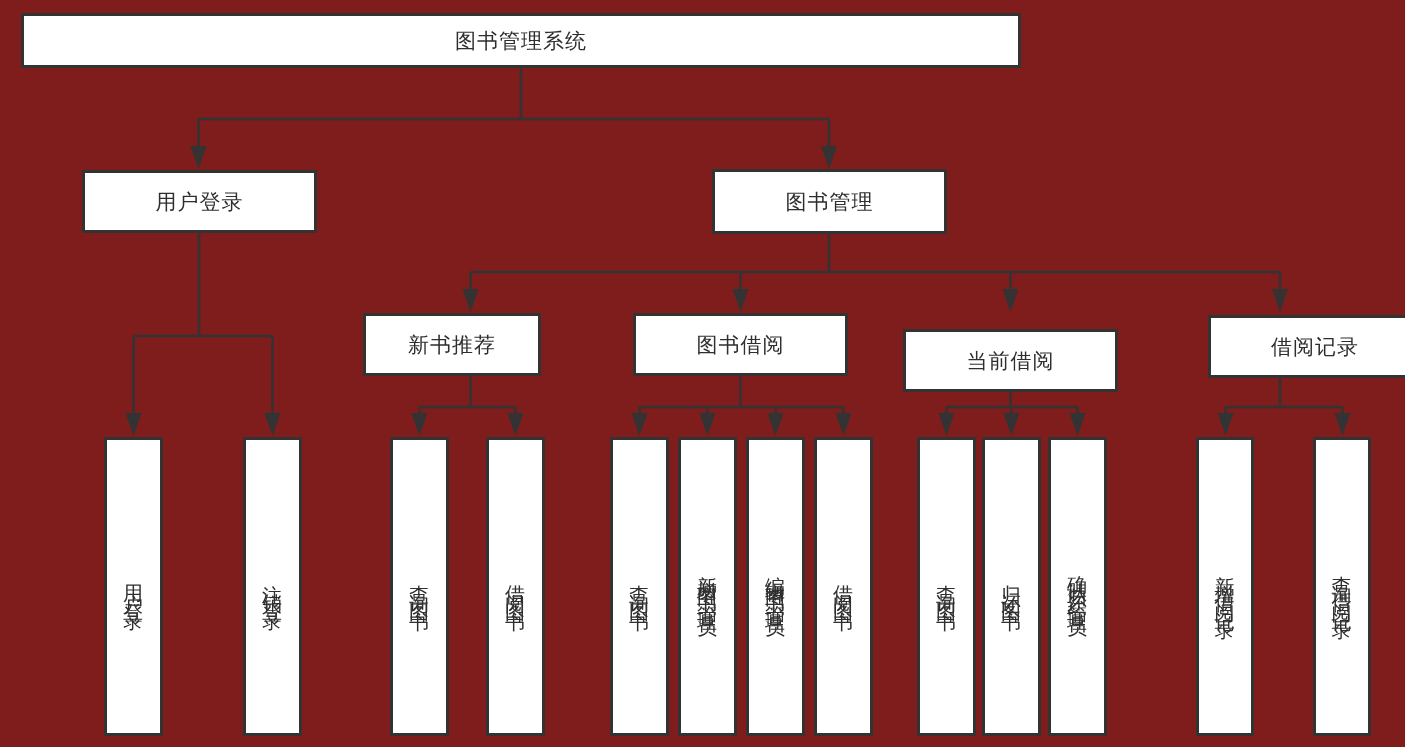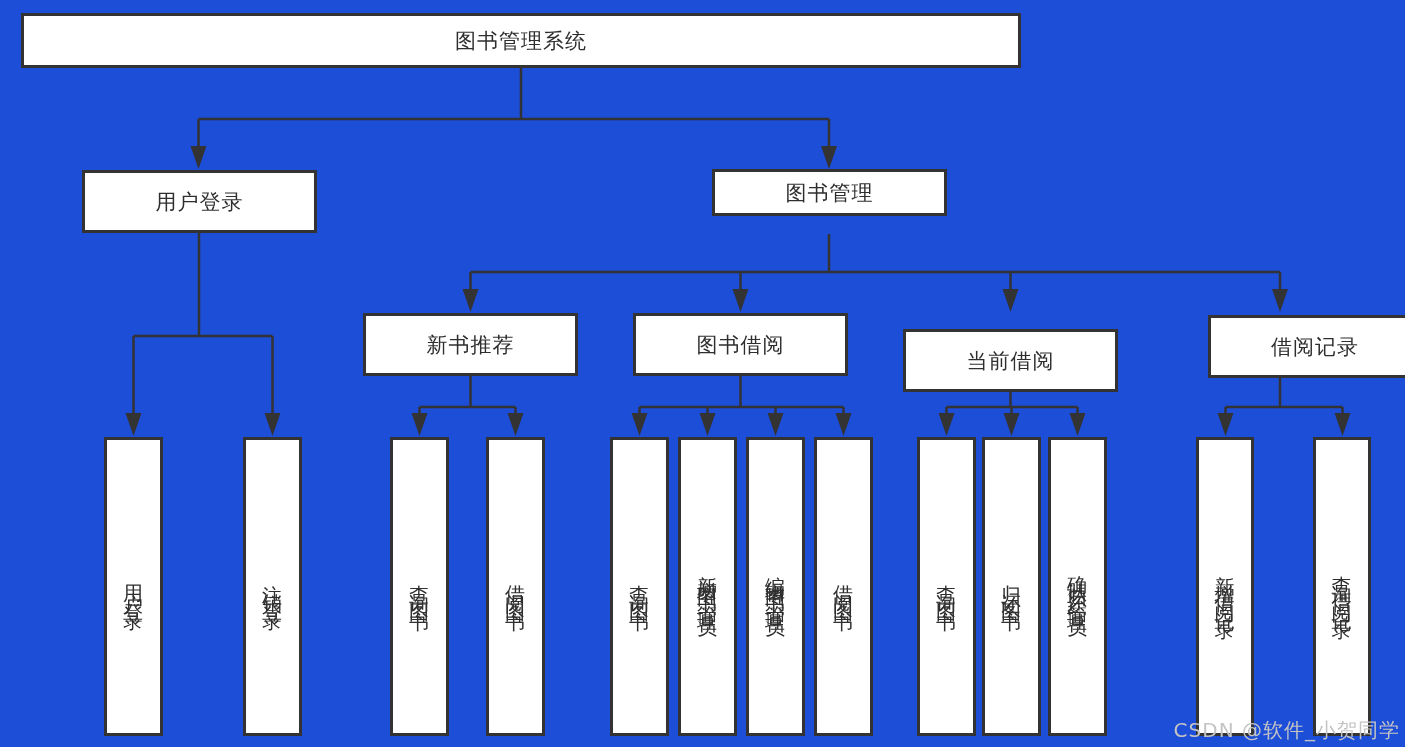--- a/index.html
+++ b/index.html
@@ -5,21 +5,21 @@
   * { margin: 0; padding: 0; box-sizing: border-box; }
   html, body { background: #ffffff; }
   body {
     font-family: "DejaVu Sans", "Liberation Sans", sans-serif;
     color: #2e2e2e;
   }
   #canvas {
     position: relative;
     width: 1405px;
     height: 747px;
-    background: #1d4ed8;
+    background: #7f1d1d;
     overflow: hidden;
   }
   #wires {
     position: absolute;
     left: 0; top: 0;
     width: 1405px;
     height: 747px;
     pointer-events: none;
   }
   .node {
@@ -102,25 +102,25 @@
     </g>
   </svg>
 
   <div class="node" style="left:21px; top:13px; width:1000px; height:55px;">
     <span>图书管理系统</span>
   </div>
 
   <div class="node" style="left:82px; top:170px; width:235px; height:63px;">
     <span>用户登录</span>
   </div>
-  <div class="node" style="left:712px; top:169px; width:235px; height:47px;">
+  <div class="node" style="left:712px; top:169px; width:235px; height:65px;">
     <span>图书管理</span>
   </div>
 
-  <div class="node" style="left:363px; top:313px; width:215px; height:63px;">
+  <div class="node" style="left:363px; top:313px; width:178px; height:63px;">
     <span>新书推荐</span>
   </div>
   <div class="node" style="left:633px; top:313px; width:215px; height:63px;text-align:center;">
     <span>图书借阅</span>
   </div>
   <div class="node" style="left:903px; top:313px; width:215px; height:63px;margin-top:16px;">
     <span>当前借阅</span>
   </div>
   <div class="node" style="left:1173px; top:315px; width:214px; height:63px;margin-left:35px;">
     <span>借阅记录</span>
@@ -163,15 +163,14 @@
     <span class="vtext">确认归还（管理员）</span>
   </div>
 
   <div class="vnode" style="left:1196px; top:437px; width:58px; height:299px;">
     <span class="vtext">新增借阅记录</span>
   </div>
   <div class="vnode" style="left:1313px; top:437px; width:58px; height:299px;">
     <span class="vtext">查询借阅记录</span>
   </div>
 
-  <div id="watermark">CSDN @软件_小贺同学</div>
 
 </div>
 
 </body></html>

